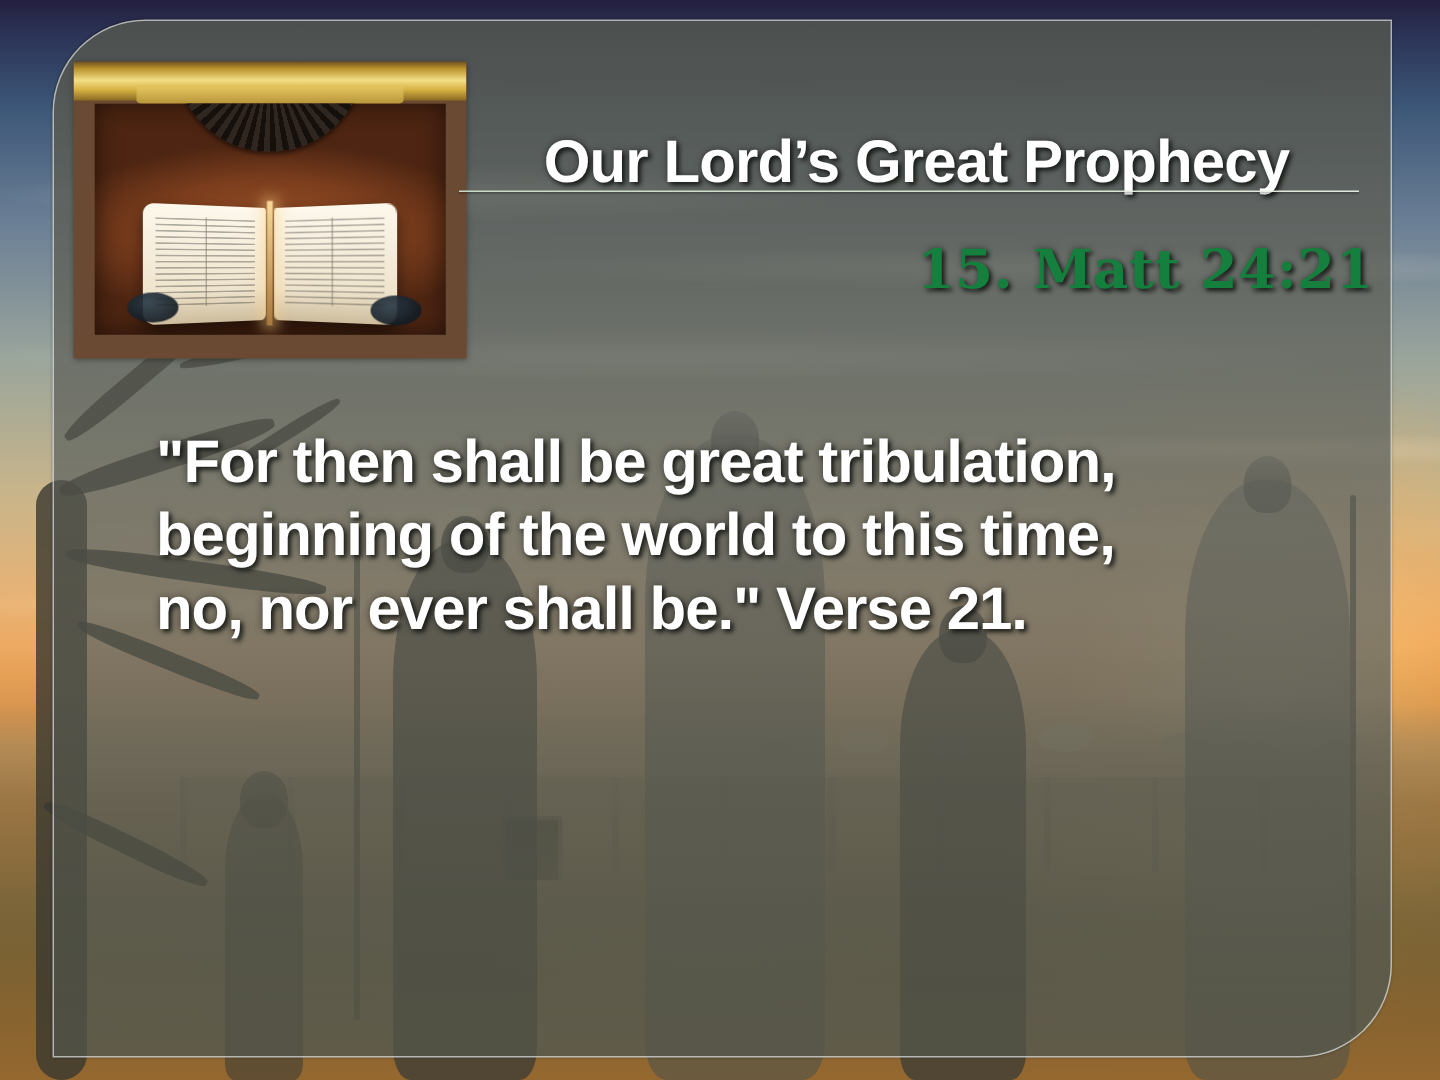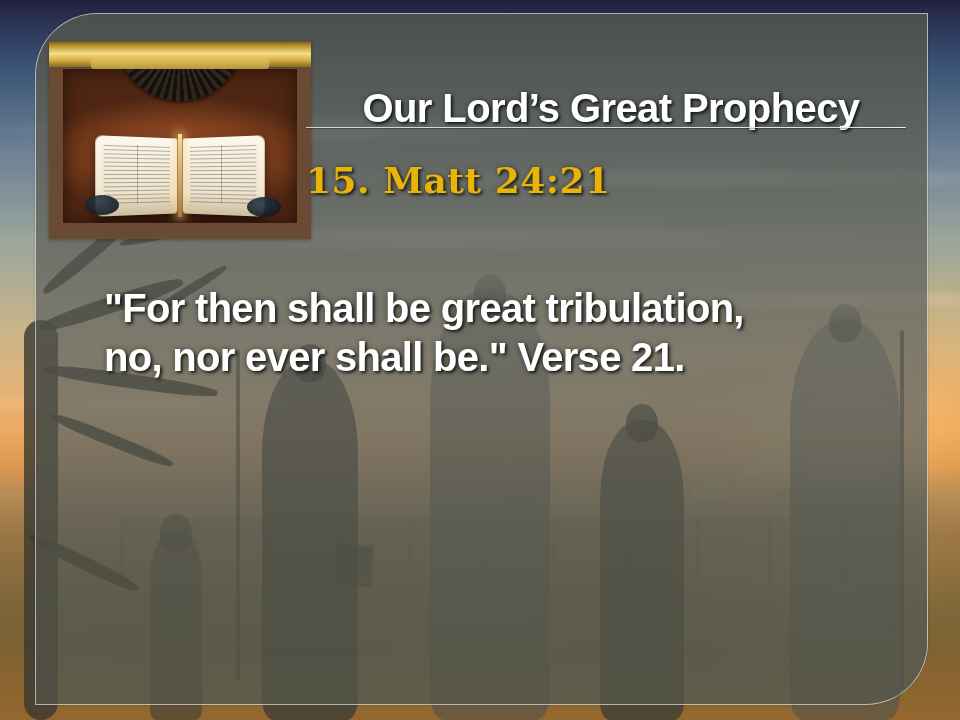--- a/index.html
+++ b/index.html
@@ -324,22 +324,22 @@
     width: 600px;
     height: 1px;
     background: linear-gradient(to right, rgba(206,224,200,.95), rgba(232,240,225,.95));
     box-shadow: 0 1px 1px rgba(0,0,0,.35);
   }
   #subtitle {
     position: absolute;
     left: 270px;
     top: 148px;
     width: 610px;
-    text-align: left;
-    color: #eab308;
+    text-align: right;
+    color: #15803d;
     font-family: "DejaVu Serif", "Liberation Serif", serif;
     font-size: 36px;
     font-weight: bold;
     line-height: 1;
     letter-spacing: .5px;
     text-shadow:
       2px 2px 3px rgba(20,24,20,.85),
       0 0 5px rgba(0,0,0,.40);
     white-space: nowrap;
   }
@@ -426,17 +426,18 @@
       </div>
     </div>
 
     <div id="title">Our Lord’s Great Prophecy</div>
     <div id="title-divider"></div>
 
     <div id="subtitle">15. Matt 24:21</div>
 
     <div id="verse-body">
       <span class="vline">"For then shall be great tribulation,</span>
+      <span class="vline">beginning of the world to this time,</span>
       <span class="vline">no, nor ever shall be." Verse 21.</span>
     </div>
 
   </div>
 </div>
 
 </body></html>

